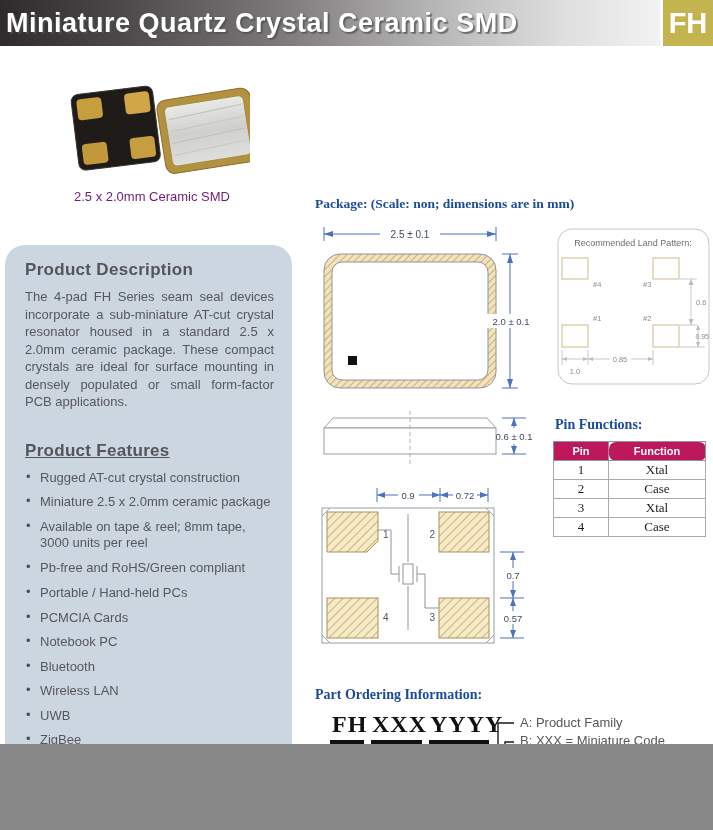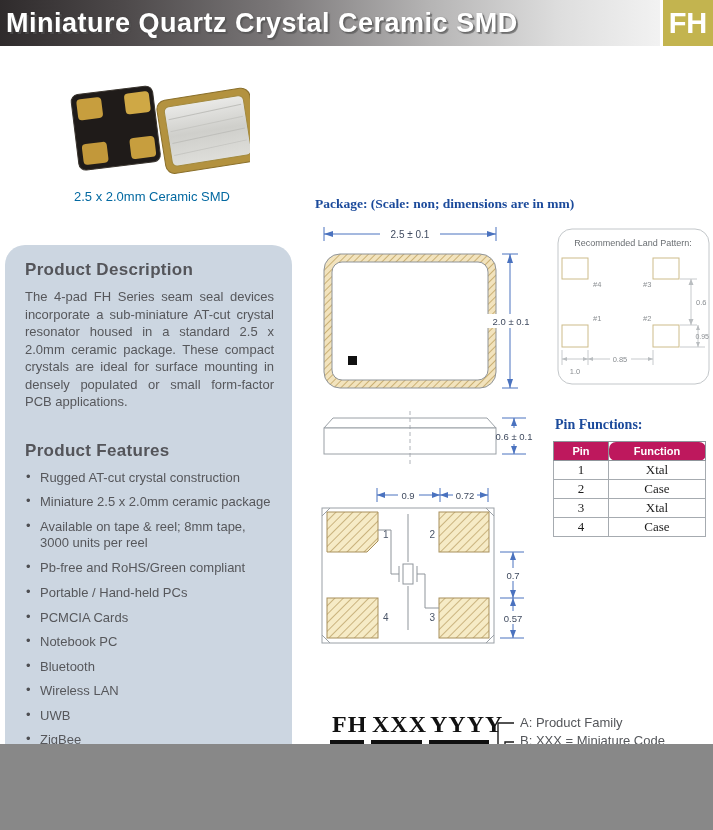--- a/index.html
+++ b/index.html
@@ -11,28 +11,28 @@
     background:linear-gradient(90deg,#2f2b2c 0%,#4c4849 18%,#7b7879 42%,#b5b4b4 65%,#dedede 85%,#f2f2f2 100%);
     display:flex; align-items:center; }
   .header-title { color:#fff; font-weight:bold; font-size:27px; padding-left:6px; letter-spacing:.5px;
     text-shadow:2px 2px 0 rgba(90,90,90,.55), 1px 1px 2px rgba(40,40,40,.6); white-space:nowrap; }
   .fh-badge { position:absolute; left:663px; top:0; width:50px; height:46px; background:#c3b44f;
     color:#fff; font-weight:bold; font-size:29px; display:flex; align-items:center; justify-content:center; }
 
   
   .photo-wrap { position:absolute; left:55px; top:78px; width:195px; height:108px; }
   .photo-caption { position:absolute; left:28px; top:189px; width:248px; text-align:center;
-    font-size:13px; color:#0369a1; }
+    font-size:13px; color:#701a75; }
 
   
   .sidebar { position:absolute; left:5px; top:245px; width:287px; height:620px;
     background:#ccd6e1; border-radius:20px; padding:15px 18px 0 20px; }
   .sb-h { font-size:17px; font-weight:bold; color:#54555a; letter-spacing:.3px; }
   .sb-p { margin-top:8px; font-size:13px; color:#56575b; line-height:17.5px; text-align:justify; }
-  .sb-gap1 { margin-top:30px; }
+  .sb-gap1 { margin-top:30px;text-decoration:underline; }
   .sb-gap2 { margin-top:26px; }
   ul.sb-list { list-style:none; margin-top:9px; }
   ul.sb-list li { position:relative; padding-left:15px; font-size:13px; color:#56575b;
     line-height:16.5px; margin-bottom:8px; }
   ul.sb-list li::before { content:"•"; position:absolute; left:1px; top:-1px; color:#4d4e52; }
 
   
   .navy-title { position:absolute; font-family:"Liberation Serif", serif; font-weight:bold;
     font-size:13.5px; color:#1b4a9b; white-space:nowrap; }
 
@@ -287,20 +287,21 @@
           <td>3</td>
           <td>Xtal</td>
         </tr>
         <tr>
           <td>4</td>
           <td>Case</td>
         </tr>
       </tbody>
   </table>
 
+  <div class="navy-title" style="left:315px; top:687px; font-size:14px;">Part Ordering Information:</div>
 
   <span class="code-part" style="left:332px; top:711px;">FH</span>
   <span class="code-part" style="left:372px; top:711px;">XXX</span>
   <span class="code-part" style="left:430px; top:711px;">YYYY</span>
   <div class="code-bar" style="left:330px; top:740px; width:34px;"></div>
   <div class="code-bar" style="left:371px; top:740px; width:51px;"></div>
   <div class="code-bar" style="left:429px; top:740px; width:60px;"></div>
   <span class="code-circle" style="left:341px; top:750px;">A</span>
   <span class="code-circle" style="left:392px; top:750px;">B</span>
   <span class="code-circle" style="left:453px; top:750px;">C</span>

